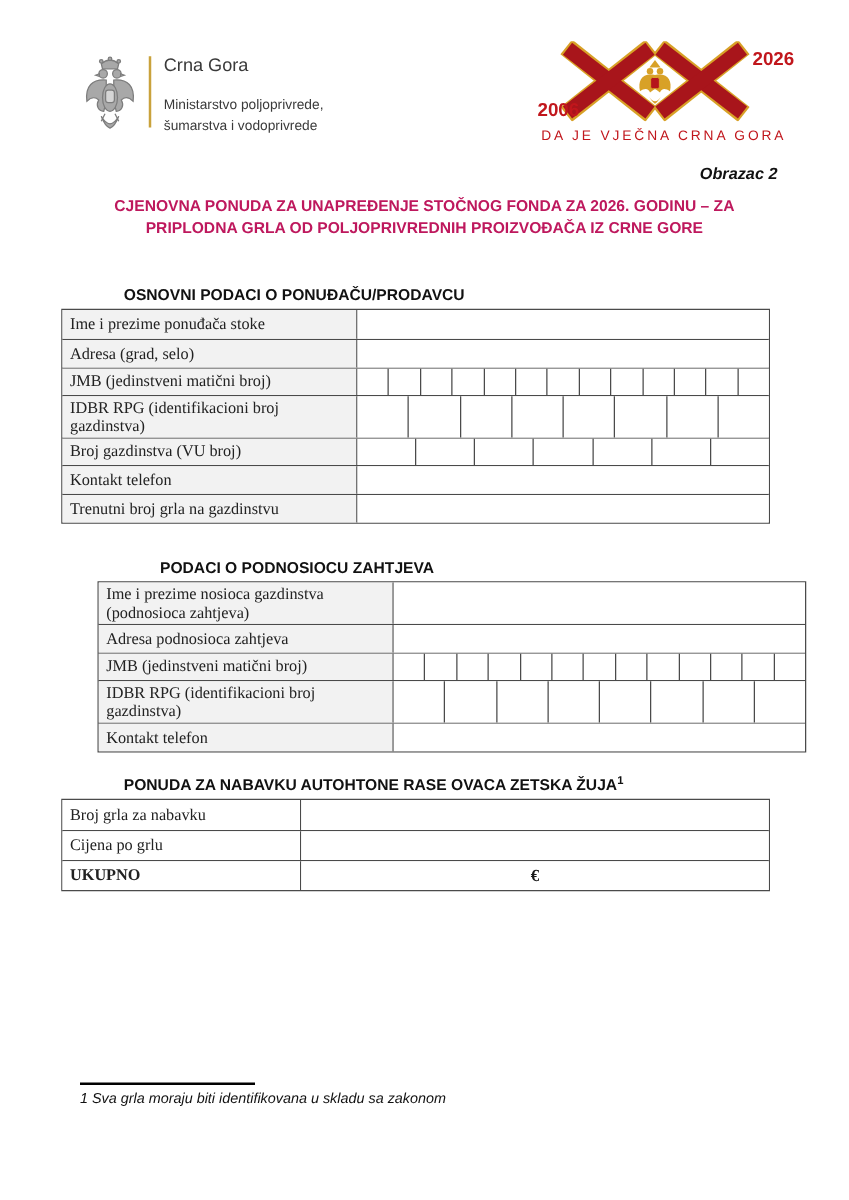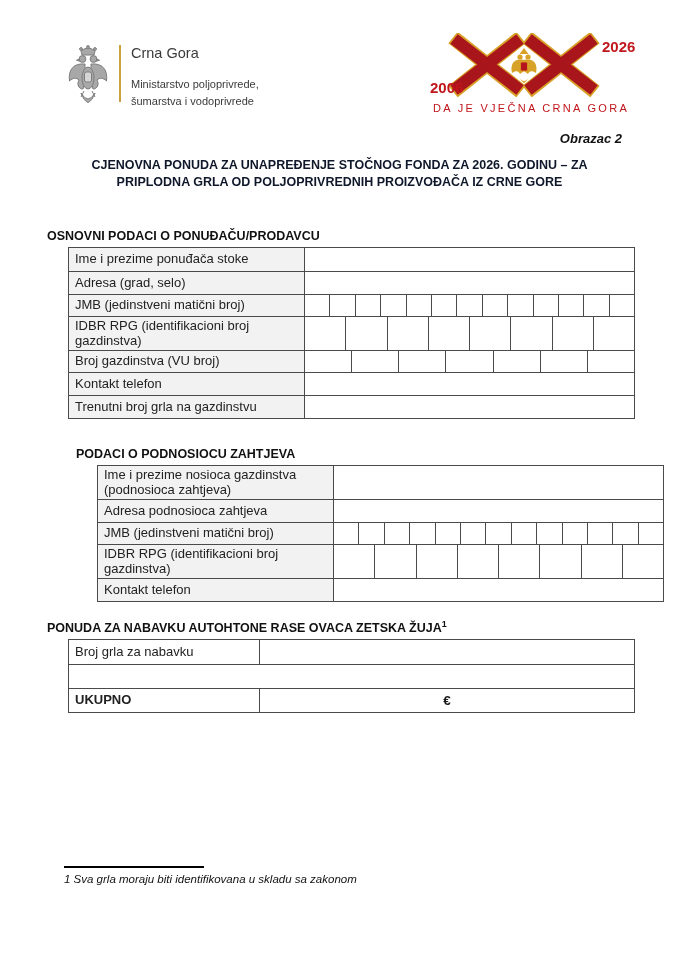--- a/index.html
+++ b/index.html
@@ -22,33 +22,33 @@
     font-size:11px; letter-spacing:2.3px; white-space:nowrap;
   }
 
   .form-label {
     position:absolute; top:131px; right:57px;
     font-size:13px; font-weight:bold; font-style:italic; color:#111;
   }
 
   .doc-title {
     position:absolute; top:157px; left:42px; width:595px;
-    text-align:center; font-size:12.5px; font-weight:bold; line-height:17px; color:#0f172a;
+    text-align:center; font-size:12.5px; font-weight:bold; line-height:17px; color:#be185d;
   }
 
   
   .fsection { position:absolute; left:0; width:679px; }
   #section-0 { top:229px; }
   #section-1 { top:447px;padding-left:29px; }
   #section-2 { top:619px; }
 
-  .sec-heading { margin-left:47px; margin-bottom:4px; font-size:12.5px; font-weight:bold; color:#111; }
+  .sec-heading { margin-left:99px; margin-bottom:4px; font-size:12.5px; font-weight:bold; color:#111; }
   .sec-heading sup { font-size:9px; }
 
-  .ftable { margin-left:68px; width:567px; border:1.5px solid #4a4a4a; background:#fff; }
+  .ftable { margin-left:49px; width:567px; border:1.5px solid #4a4a4a; background:#fff;font-family:Liberation Serif, serif; }
   .frow { display:flex; min-height:23px; border-top:1px solid #4a4a4a; }
   .frow:first-child { border-top:none; }
   .frow.has-boxes { min-height:22px; }
   .flabel {
     width:236px; background:#f2f2f2; border-right:1px solid #4a4a4a;
     padding:2px 6px; font-size:13px; line-height:14.5px; color:#222;
     display:flex; flex-direction:column; justify-content:center;
   }
   .flabel.bold { font-weight:bold; }
   .fvalue { flex:1; background:#fff; }
@@ -247,20 +247,21 @@
     </div>
   </section>
 <section class="fsection" id="section-2">
     <div class="sec-heading">PONUDA ZA NABAVKU AUTOHTONE RASE OVACA ZETSKA ŽUJA<sup>1</sup></div>
     <div class="ftable">
       <div class="frow">
         <div class="flabel">Broj grla za nabavku</div>
         <div class="fvalue"></div>
       </div>
       <div class="frow">
+        <div class="flabel">Cijena po grlu</div>
         <div class="fvalue"></div>
       </div>
       <div class="frow">
         <div class="flabel bold">UKUPNO</div>
         <div class="fvalue total">€</div>
       </div>
     </div>
   </section>
 
 <div class="footnote-rule"></div>

